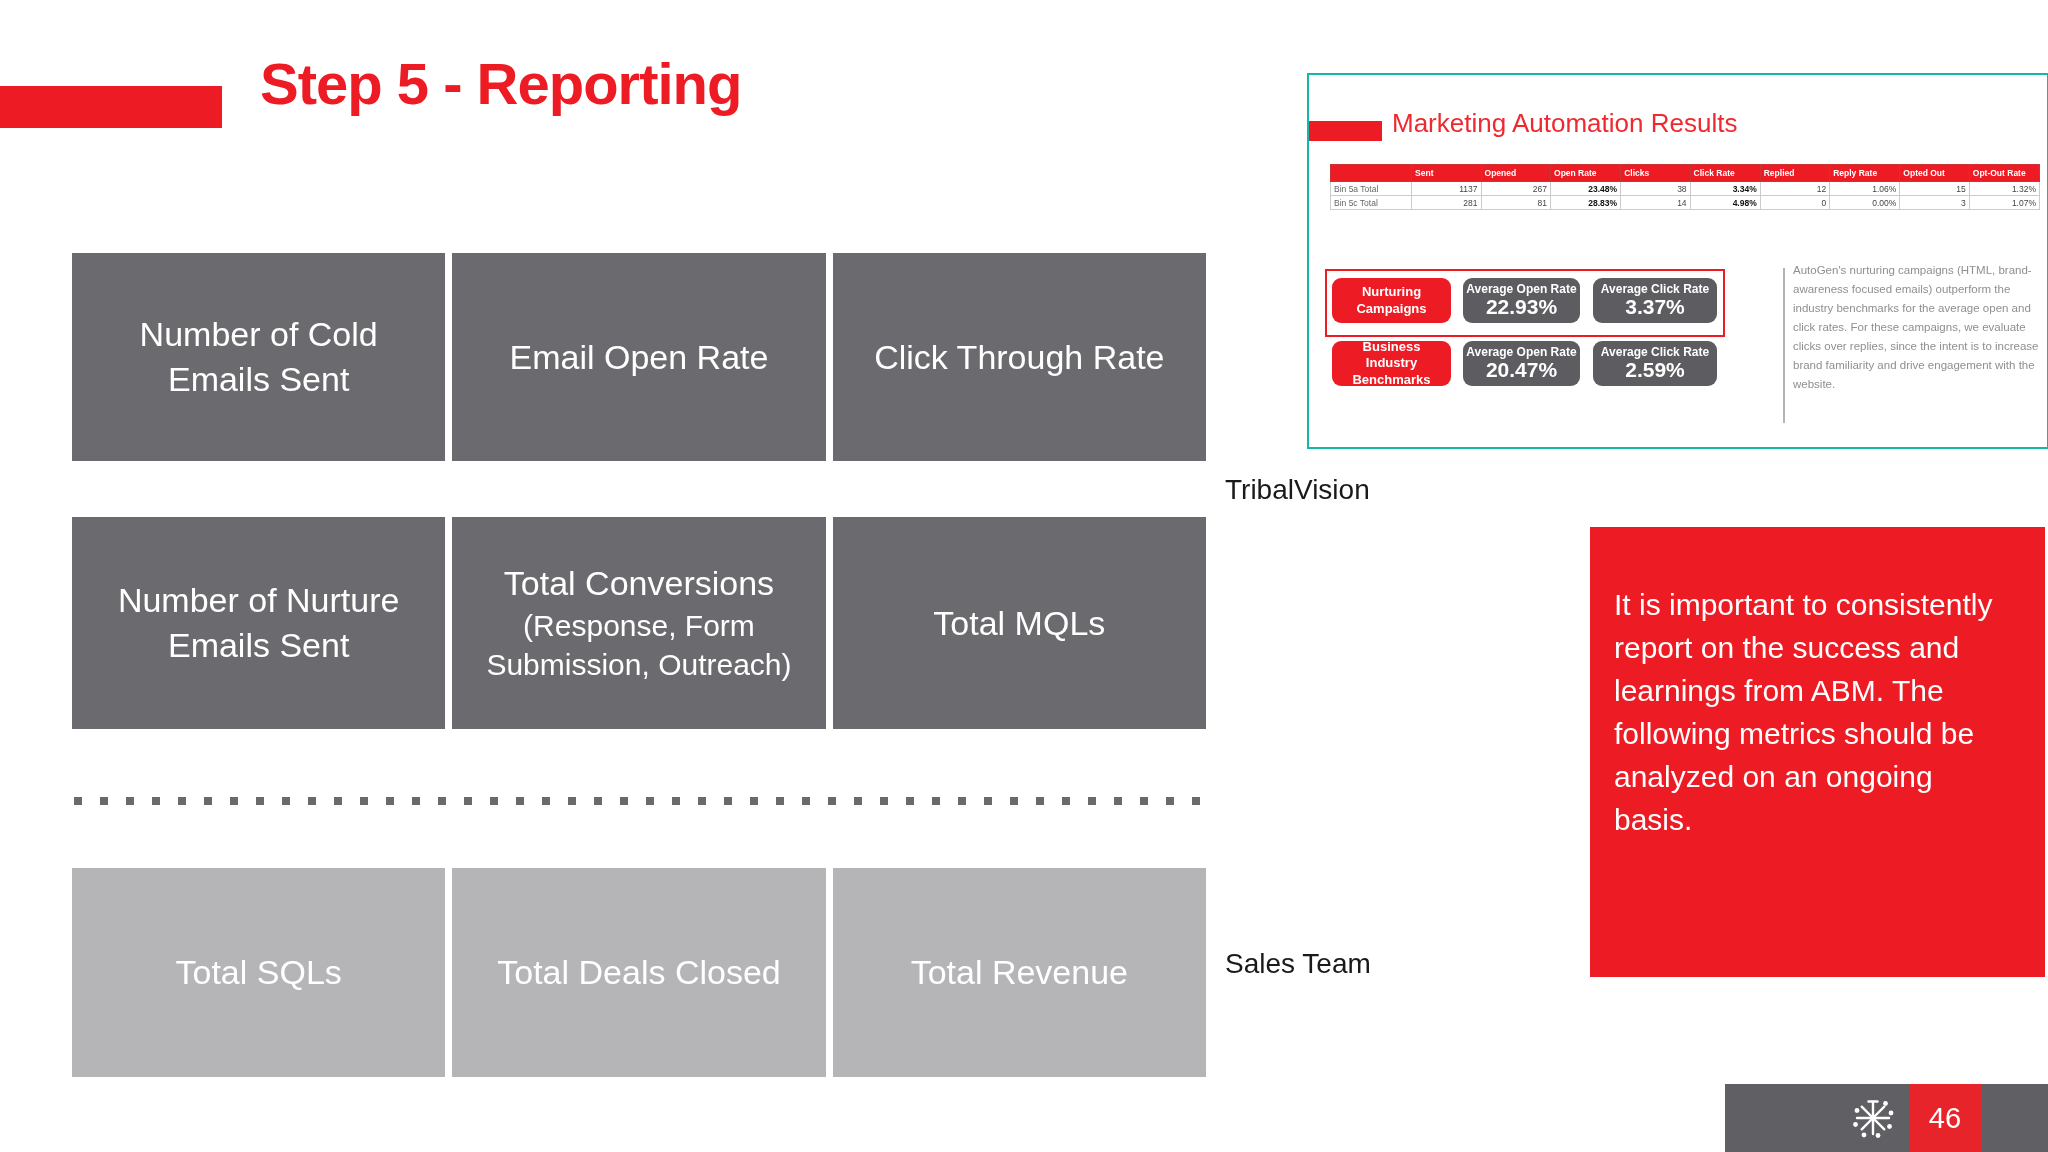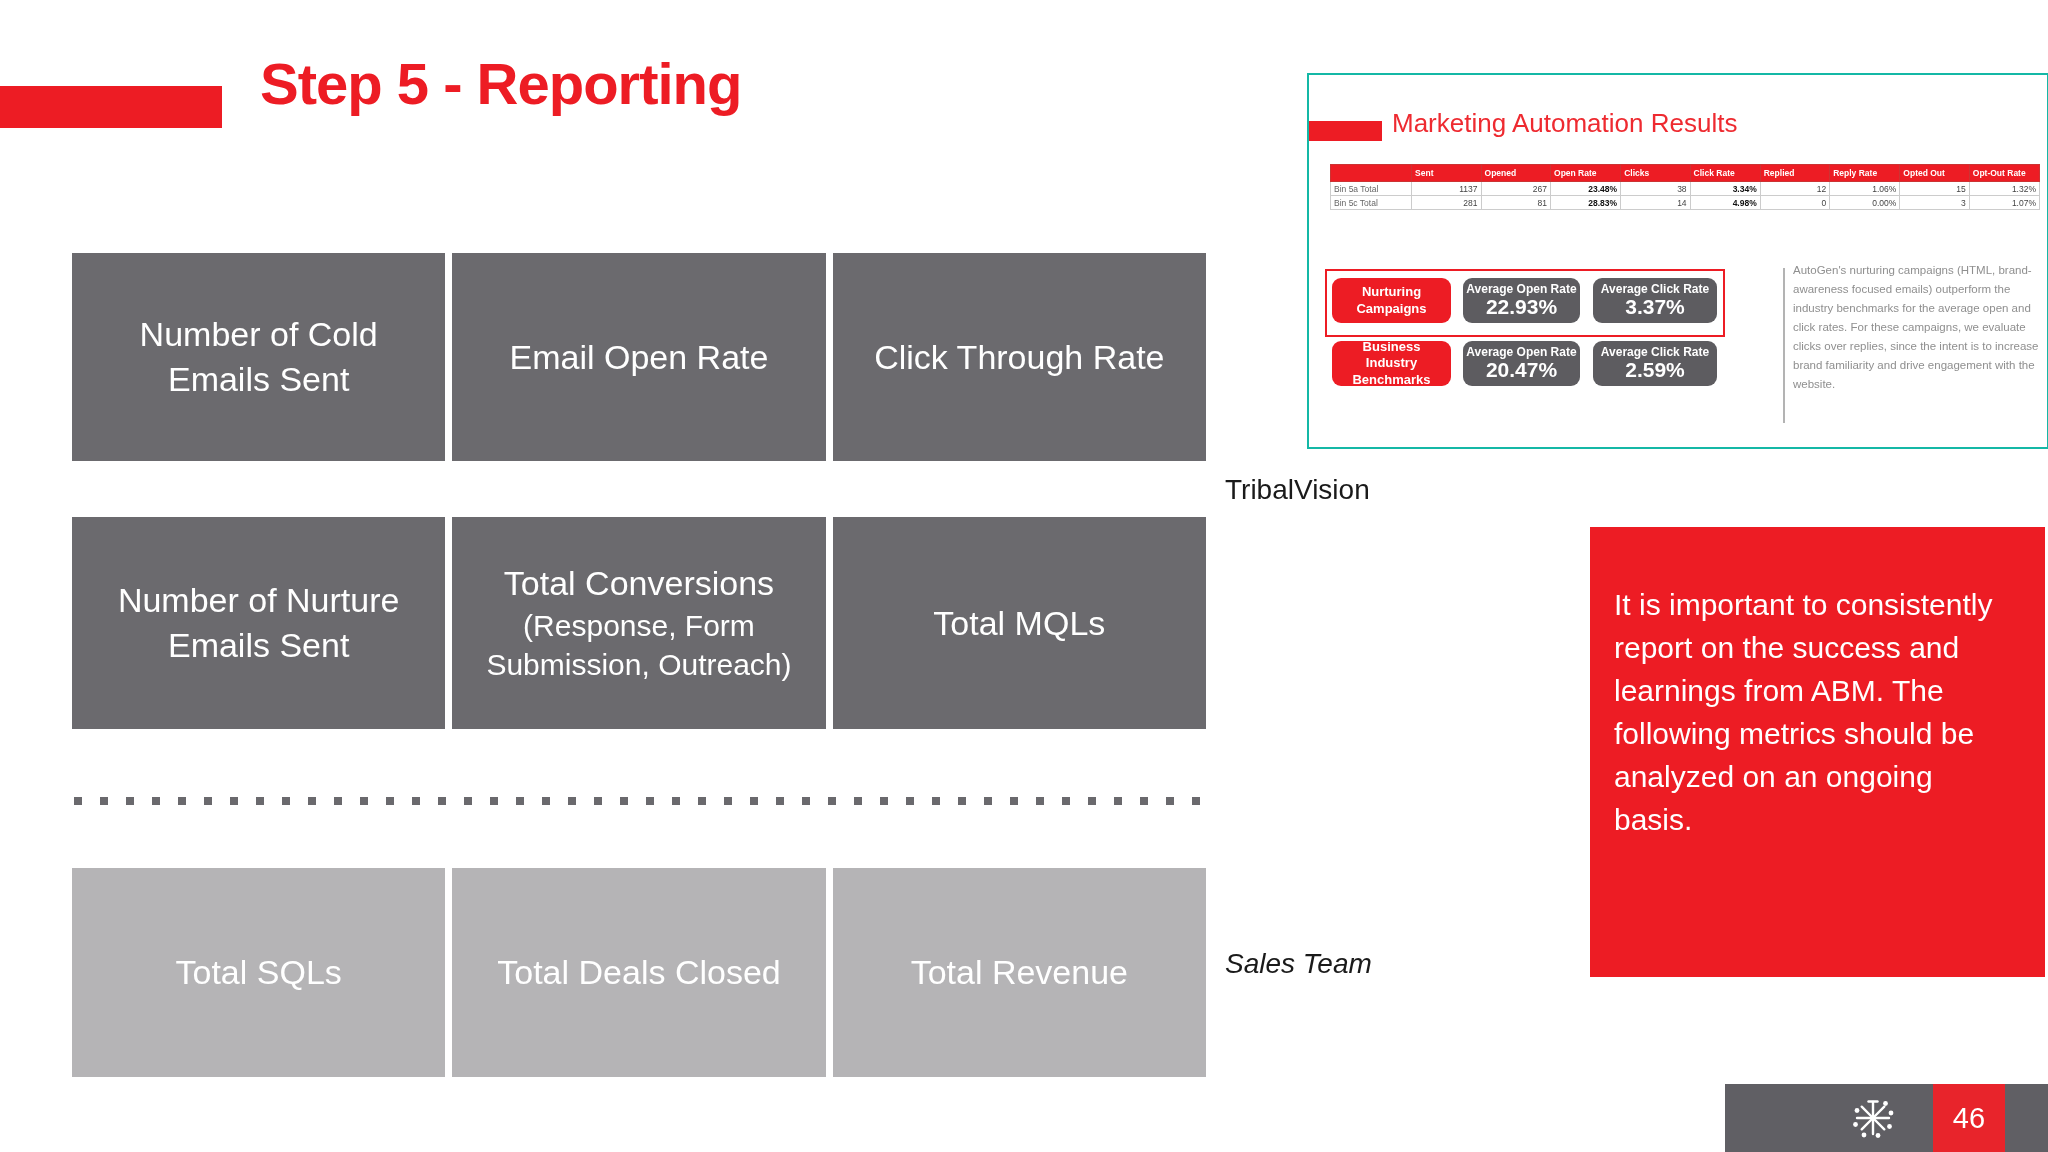--- a/index.html
+++ b/index.html
@@ -24,21 +24,21 @@
   .mbox.light{background:#B5B4B6;}
   .box-sub{font-size:30px;}
 
   
   .dotted{left:74px;top:797px;width:1132px;height:8px;
     background-image:repeating-linear-gradient(90deg,#6a696d 0 8px,transparent 8px 26px);}
 
   
   .side-label{color:#1a1a1a;font-size:28px;}
   .lbl-tribal{left:1225px;top:474px;}
-  .lbl-sales{left:1225px;top:948px;font-style:italic;}
+  .lbl-sales{left:1225px;top:948px;}
 
   
   .panel{left:1307px;top:73px;width:738px;height:372px;background:#ffffff;border:2px solid #14b8a6;}
   .panel-accent{left:0;top:46px;width:73px;height:20px;background:#ED1C24;}
   .panel-title{left:83px;top:33px;font-size:26px;color:#EE2A30;}
 
   
   .rtable{left:21px;top:89px;width:710px;border-collapse:collapse;table-layout:fixed;
           font-size:8.5px;color:#444;border:1px solid #888;}
   .rtable th{background:#ED1C24;color:#fff;font-weight:bold;text-align:left;
@@ -63,21 +63,21 @@
   .note-sep{left:474px;top:193px;width:2px;height:155px;background:#b3b3b3;}
   .panel-note{left:484px;top:186px;width:246px;font-size:11.5px;line-height:19px;color:#8f8f8f;}
 
   
   .callout{left:1590px;top:527px;width:455px;height:450px;background:#ED1C24;box-sizing:border-box;
            padding:56px 26px 0 24px;color:#ffffff;font-size:30px;line-height:43px;}
 
   
   .bottom-bar{left:1725px;top:1084px;width:323px;height:68px;background:#605F64;}
   .logo-wrap{left:126px;top:12px;width:44px;height:44px;}
-  .page-square{left:208px;top:0;width:72px;height:68px;background:#E8242B;display:flex;
+  .page-square{left:184px;top:0;width:72px;height:68px;background:#E8242B;display:flex;
                align-items:center;justify-content:center;color:#fff;font-size:29px;text-align:right;}
 </style>
 </head>
 <body>
 
 <div class="slide">
 
   <div class="abs title-bar"></div>
   <div class="abs slide-title">Step 5 - Reporting</div>
 

